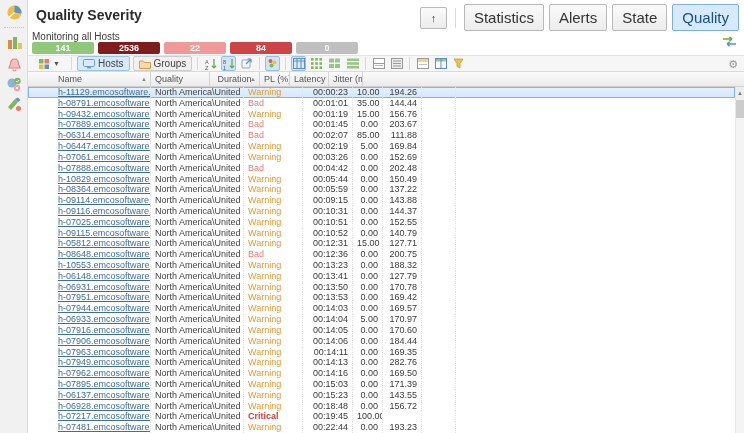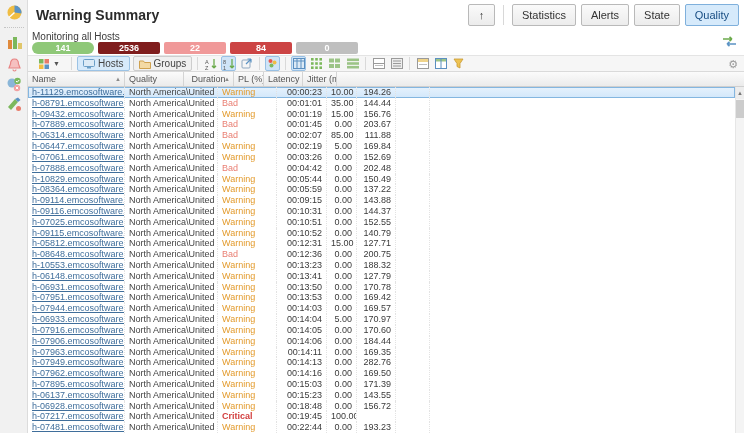--- a/index.html
+++ b/index.html
@@ -13,21 +13,21 @@
   .side-icon { position:absolute; left:6px; width:17px; height:17px; cursor:pointer; }
   #side-divider { position:absolute; left:4px; top:27px; width:20px; border-top:1px dotted #c4c4c4; }
 
   
   #main { position:absolute; left:28px; top:0; right:0; bottom:0; }
 
   
   #titlebar { position:absolute; left:0; top:0; right:0; height:32px; background:#fff; }
   #page-title { position:absolute; left:8px; top:7px; font-size:14px; font-weight:bold; color:#2b2b2b; }
   #nav { position:absolute; right:5px; top:4px; display:flex; align-items:center; gap:5px; }
-  .nav-btn { font-size:11px; color:#333; background:linear-gradient(#fafafa,#ececec);
+  .nav-btn { font-size:15px; color:#333; background:linear-gradient(#fafafa,#ececec);
              border:1px solid #b9b9b9; border-radius:2px; padding:4px 9px; cursor:pointer; }
   .nav-btn.active { background:#d6eafb; border-color:#7fb0dc; color:#1a4f84; }
   #up-btn { width:27px; text-align:center; font-size:11px; }
   .nav-sep { width:1px; height:20px; background:#d8d8d8; margin:0 3px; }
 
   
   #monitor { position:absolute; left:0; top:32px; right:0; height:23px; background:#fff; }
   #monitor-label { position:absolute; left:4px; top:-1px; font-size:10px; color:#3c3c3c; }
   #badges { position:absolute; left:4px; top:10px; display:flex; gap:4px; }
   .badge { width:62px; height:12px; border-radius:2px; font-size:9px; font-weight:bold;
@@ -50,21 +50,21 @@
 
   
   #thead { position:absolute; left:0; top:72px; right:0; height:15px; display:flex;
            background:linear-gradient(#fbfbfb,#ebebeb); border-bottom:1px solid #cfcfcf; }
   .th { font-size:9px; color:#555; padding:0 4px; line-height:14px; border-right:1px solid #d4d4d4;
         position:relative; white-space:nowrap; overflow:hidden; cursor:pointer; }
   .sort-arrow { position:absolute; right:3px; top:0; font-size:6px; color:#8a8a8a; line-height:14px; }
   .th-fill { flex:1; border-right:none; cursor:default; }
 
   
-  .col-name     { width:97px; }
+  .col-name     { width:97px;margin-left:26px; }
   .col-group    { width:93px; }
   .col-quality  { width:59px; }
   .col-duration { width:50px; text-align:right; }
   .col-pl       { width:30px; text-align:right; }
   .col-latency  { width:39px; text-align:right; }
   .col-jitter   { width:34px; }
 
   
   #tbody { position:absolute; left:0; top:87px; right:9px; bottom:0; overflow:hidden; background:#fff; }
   .trow { display:flex; height:10.82px; line-height:10.8px; font-size:9px; cursor:pointer; }
@@ -131,35 +131,35 @@
         <path d="M2 11 L9 3 L12 6 L5 14 Z" fill="#7cb85c"></path>
         <path d="M9 3 L12 1.5 L14.5 4 L12 6 Z" fill="#5b93c4"></path>
         <circle cx="12.5" cy="12.5" r="2.5" fill="#e87c6a"></circle>
       </svg>
     </div>
   </div>
 
   <div id="main">
 
     <div id="titlebar">
-      <div id="page-title">Warning Summary</div>
+      <div id="page-title">Quality Severity</div>
       <div id="nav">
         <button class="nav-btn" id="up-btn">↑</button>
         <div class="nav-sep"></div>
         <button class="nav-btn">Statistics</button>
         <button class="nav-btn">Alerts</button>
         <button class="nav-btn">State</button>
         <button class="nav-btn active" style="background: rgb(214, 234, 251);">Quality</button>
       </div>
     </div>
 
     <div id="monitor">
       <div id="monitor-label">Monitoring all Hosts</div>
       <div id="badges">
-        <div class="badge" style="background: rgb(143, 200, 120); border-radius: 6px;">141</div>
+        <div class="badge" style="background: rgb(143, 200, 120);">141</div>
         <div class="badge" style="background: #7f1d1d;">2536</div>
         <div class="badge" style="background: rgb(240, 153, 153);">22</div>
         <div class="badge" style="background: rgb(204, 68, 68);">84</div>
         <div class="badge" style="background: rgb(191, 191, 191);">0</div>
       </div>
       <div id="sync-icon">
         <svg width="15" height="15" viewBox="0 0 15 15">
           <path d="M1 5 H10 M10 5 L7.5 2.8 M10 5 L7.5 7.2" stroke="#6cab4c" stroke-width="1.6" fill="none"></path>
           <path d="M14 10 H5 M5 10 L7.5 7.8 M5 10 L7.5 12.2" stroke="#5b93c4" stroke-width="1.6" fill="none"></path>
         </svg>

